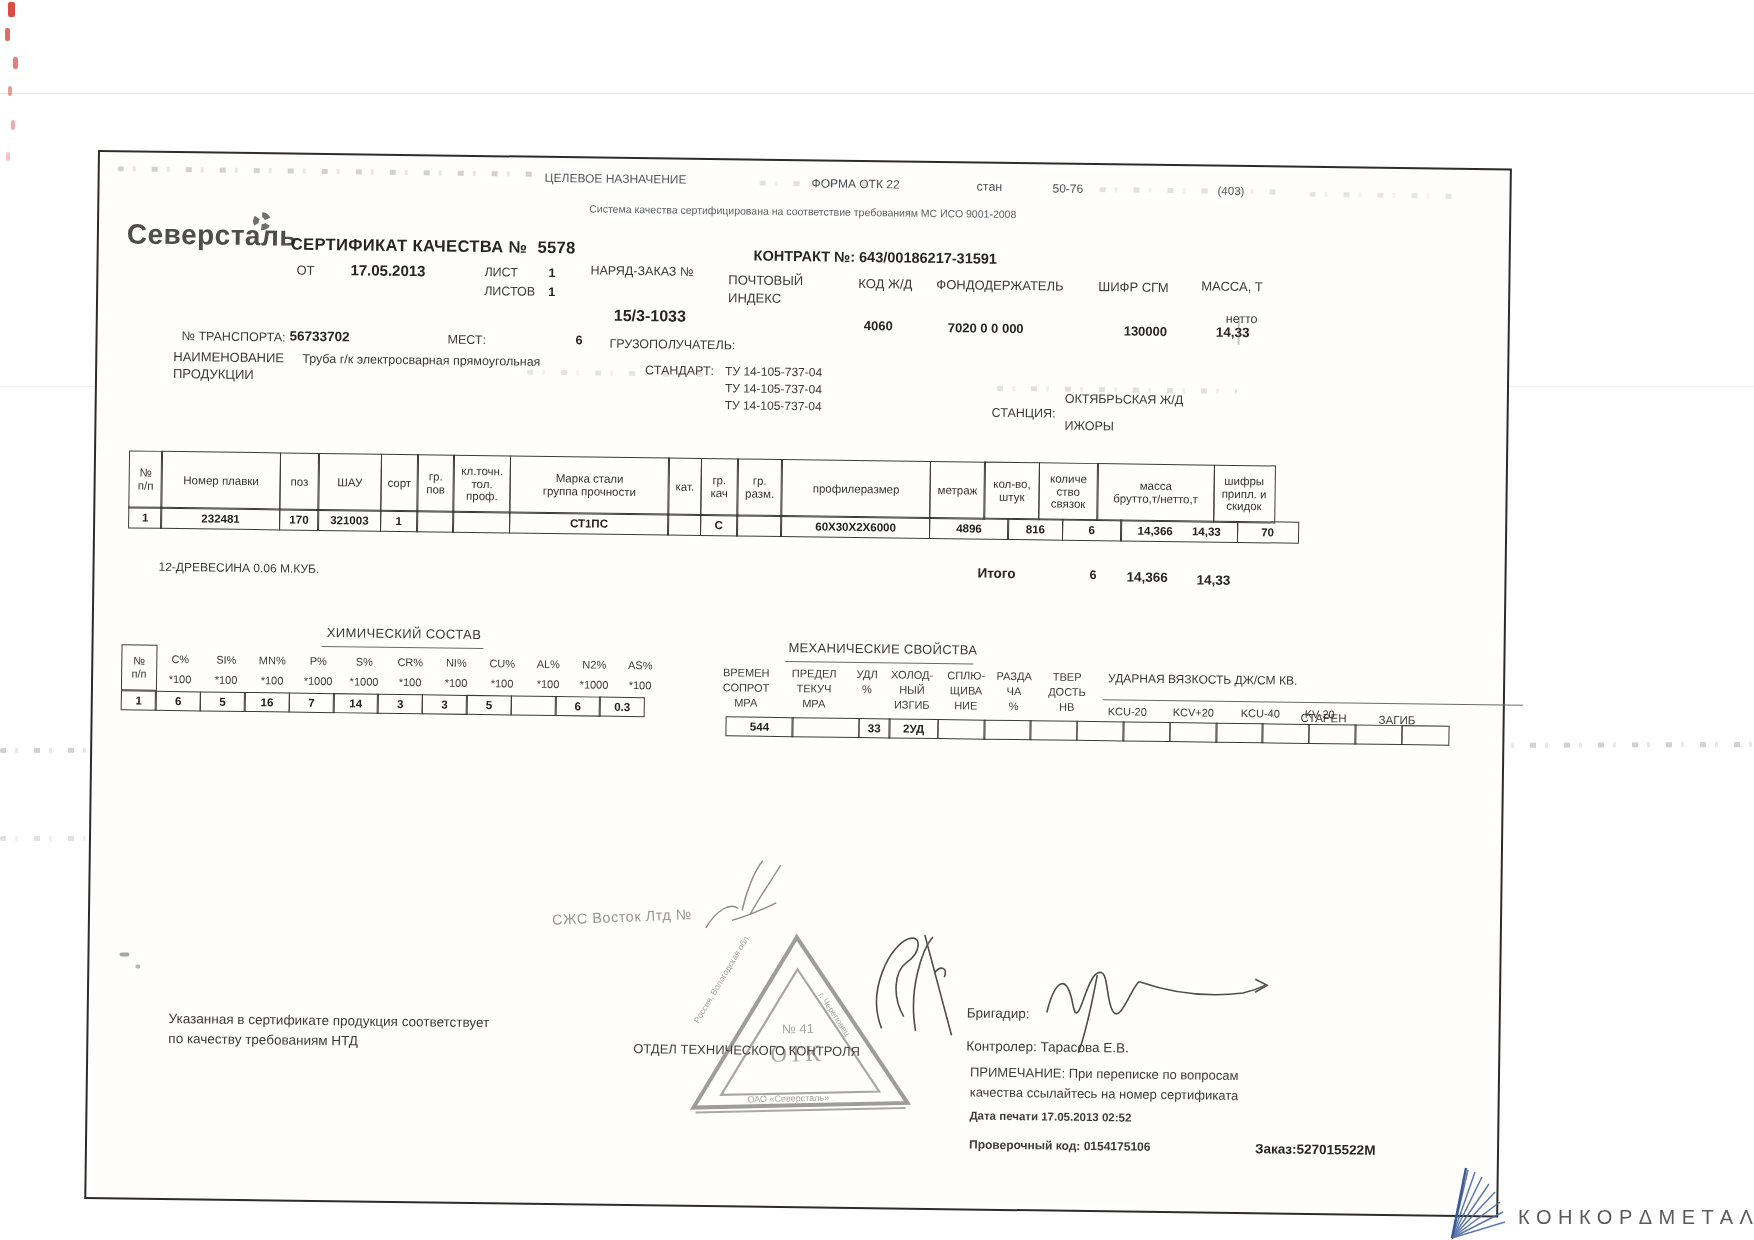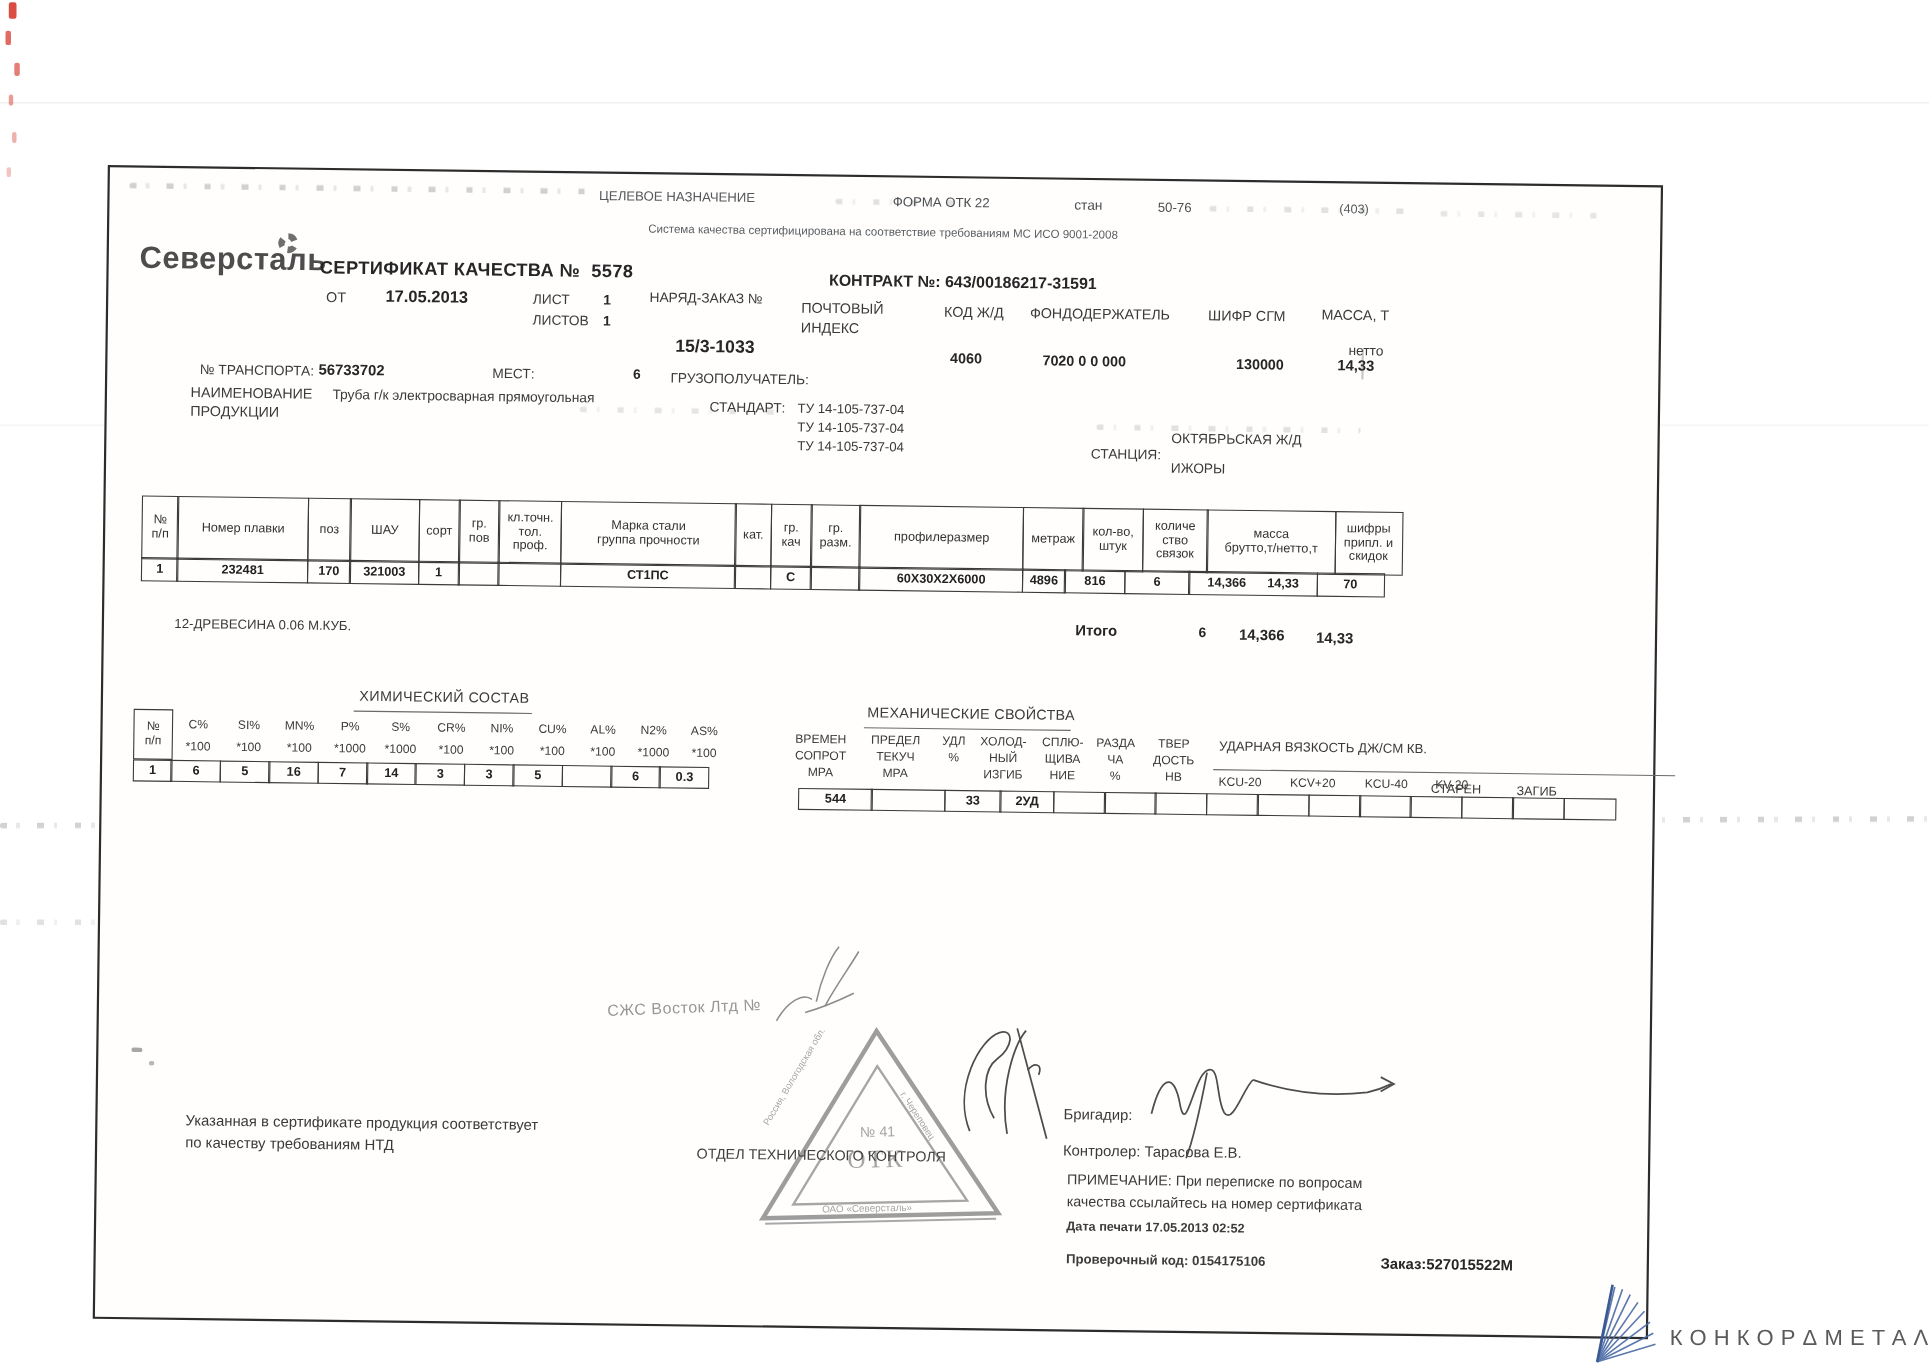--- a/index.html
+++ b/index.html
@@ -159,21 +159,21 @@
       <div class="mcell mdata" style="width: 40px;">170</div>
       <div class="mcell mdata" style="width: 64px;">321003</div>
       <div class="mcell mdata" style="width: 38px;">1</div>
       <div class="mcell mdata" style="width: 38px;"></div>
       <div class="mcell mdata" style="width: 58px;"></div>
       <div class="mcell mdata" style="width: 160px;">СТ1ПС</div>
       <div class="mcell mdata" style="width: 34px;"></div>
       <div class="mcell mdata" style="width: 38px;">С</div>
       <div class="mcell mdata" style="width: 46px;"></div>
       <div class="mcell mdata" style="width: 150px;">60X30X2X6000</div>
-      <div class="mcell mdata" style="width: 40px;">4896</div>
+      <div class="mcell mdata" style="width: 80px;">4896</div>
       <div class="mcell mdata" style="width: 56px;">816</div>
       <div class="mcell mdata" style="width: 60px;">6</div>
       <div class="mcell mdata" style="width: 118px;">14,366      14,33</div>
       <div class="mcell mdata" style="width: 62px;">70</div>
     </div>
 
   <div class="t" style="left:64px;top:407px;font-size:12px;">12-ДРЕВЕСИНА 0.06 М.КУБ.</div>
   <div class="t b" style="left:883px;top:402px;font-size:13.5px;">Итого</div>
   <div class="t b" style="left:995px;top:403px;font-size:12.5px;">6</div>
   <div class="t b" style="left:1032px;top:404px;font-size:13.5px;">14,366</div>
@@ -250,21 +250,21 @@
   <div class="abs" style="left:1010px;top:534px;width:420px;height:0;border-top:1.5px solid #6a6a6a;"></div>
   <div class="t" style="left:1015px;top:540px;font-size:11px;">KCU-20</div>
   <div class="t" style="left:1080px;top:540px;font-size:11px;">KCV+20</div>
   <div class="t" style="left:1148px;top:540px;font-size:11px;">KCU-40</div>
   <div class="t" style="left:1212px;top:540px;font-size:11px;">KV-20</div>
   <div class="t" style="left:1208px;top:544px;font-size:11.5px;">СТАРЕН</div>
   <div class="t" style="left:1286px;top:545px;font-size:11.5px;">ЗАГИБ</div>
   <div class="trow" id="mech-data" style="left:633px;top:556px;">
       <div class="cdata" style="width: 68px;">544</div>
       <div class="cdata" style="width: 68px;"></div>
-      <div class="cdata" style="width: 52px;">33</div>
+      <div class="cdata" style="width: 32px;">33</div>
       <div class="cdata" style="width: 50px;">2УД</div>
       <div class="cdata" style="width: 48px;"></div>
       <div class="cdata" style="width: 48px;"></div>
       <div class="cdata" style="width: 48px;"></div>
       <div class="cdata" style="width: 48px;"></div>
       <div class="cdata" style="width: 48px;"></div>
       <div class="cdata" style="width: 48px;"></div>
       <div class="cdata" style="width: 48px;"></div>
       <div class="cdata" style="width: 48px;"></div>
       <div class="cdata" style="width: 48px;"></div>

